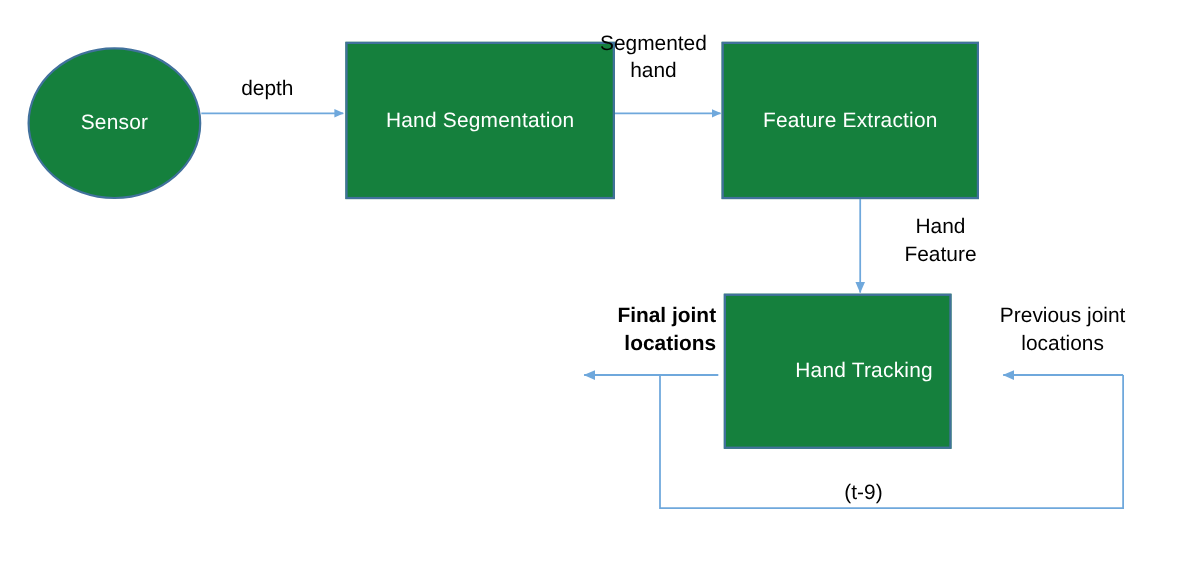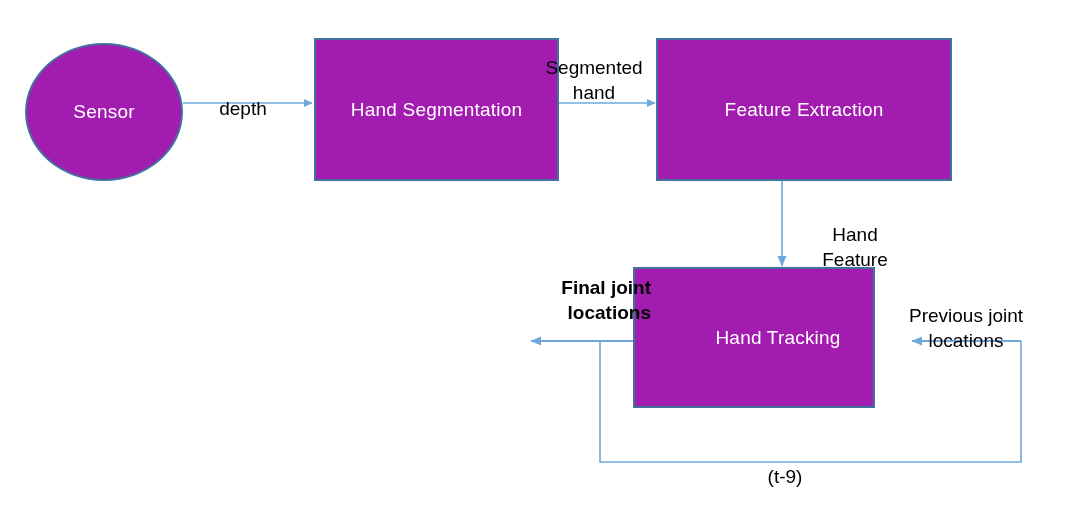--- a/index.html
+++ b/index.html
@@ -21,21 +21,21 @@
   #wires {
     position: absolute;
     left: 0;
     top: 0;
     width: 1082px;
     height: 516px;
   }
   .node {
     position: absolute;
     box-sizing: border-box;
-    background: #a21caf;
+    background: #15803d;
     border: 2px solid #41719C;
     display: flex;
     align-items: center;
     justify-content: center;
     text-align: center;
     color: #ffffff;
     font-size: 19px;
     line-height: 1.32;
     letter-spacing: 0.2px;
   }
@@ -50,21 +50,21 @@
   }
   .edge-label {
     position: absolute;
     color: #000000;
     font-size: 19px;
     line-height: 1.33;
     white-space: pre-line;
     text-align: center;
   }
   .edge-label.align-right { text-align: right; font-weight: bold; }
-  .edge-label.align-center{ text-align: center; margin-top: 28px; }
+  .edge-label.align-center{ text-align: center; }
 </style>
 </head>
 <body>
 
 <div id="canvas">
 
   <svg id="wires" viewBox="0 0 1082 516" xmlns="http://www.w3.org/2000/svg">
     <defs>
       <marker id="arrow-r" markerWidth="9" markerHeight="9" refX="8" refY="4.5" orient="auto" markerUnits="userSpaceOnUse">
         <path d="M0,0.6 L8.6,4.5 L0,8.4 z" fill="#6FA8DC"></path>
@@ -92,25 +92,25 @@
 
   <div class="node ellipse" style="left:25px; top:43px; width:158px; height:138px;">
     <span class="node-label">Sensor</span>
   </div>
 
   <div class="node" style="left:314px; top:38px; width:245px; height:143px;">
     <span class="node-label">Hand
 Segmentation</span>
   </div>
 
-  <div class="node" style="left:656px; top:38px; width:296px; height:143px;">
+  <div class="node" style="left:656px; top:38px; width:234px; height:143px;">
     <span class="node-label">Feature Extraction</span>
   </div>
 
-  <div class="node" style="left:633px; top:267px; width:242px; height:141px;padding-left:48px;">
+  <div class="node" style="left:658px; top:267px; width:207px; height:141px;padding-left:48px;">
     <span class="node-label">Hand Tracking</span>
   </div>
 
   <div class="edge-label align-center" style="left:198px; top:68px; width:90px;">depth</div>
 
   <div class="edge-label align-center" style="left:524px; top:27px; width:140px;">Segmented
 hand</div>
 
   <div class="edge-label align-center" style="left:800px; top:194px; width:110px;">Hand
 Feature</div>

